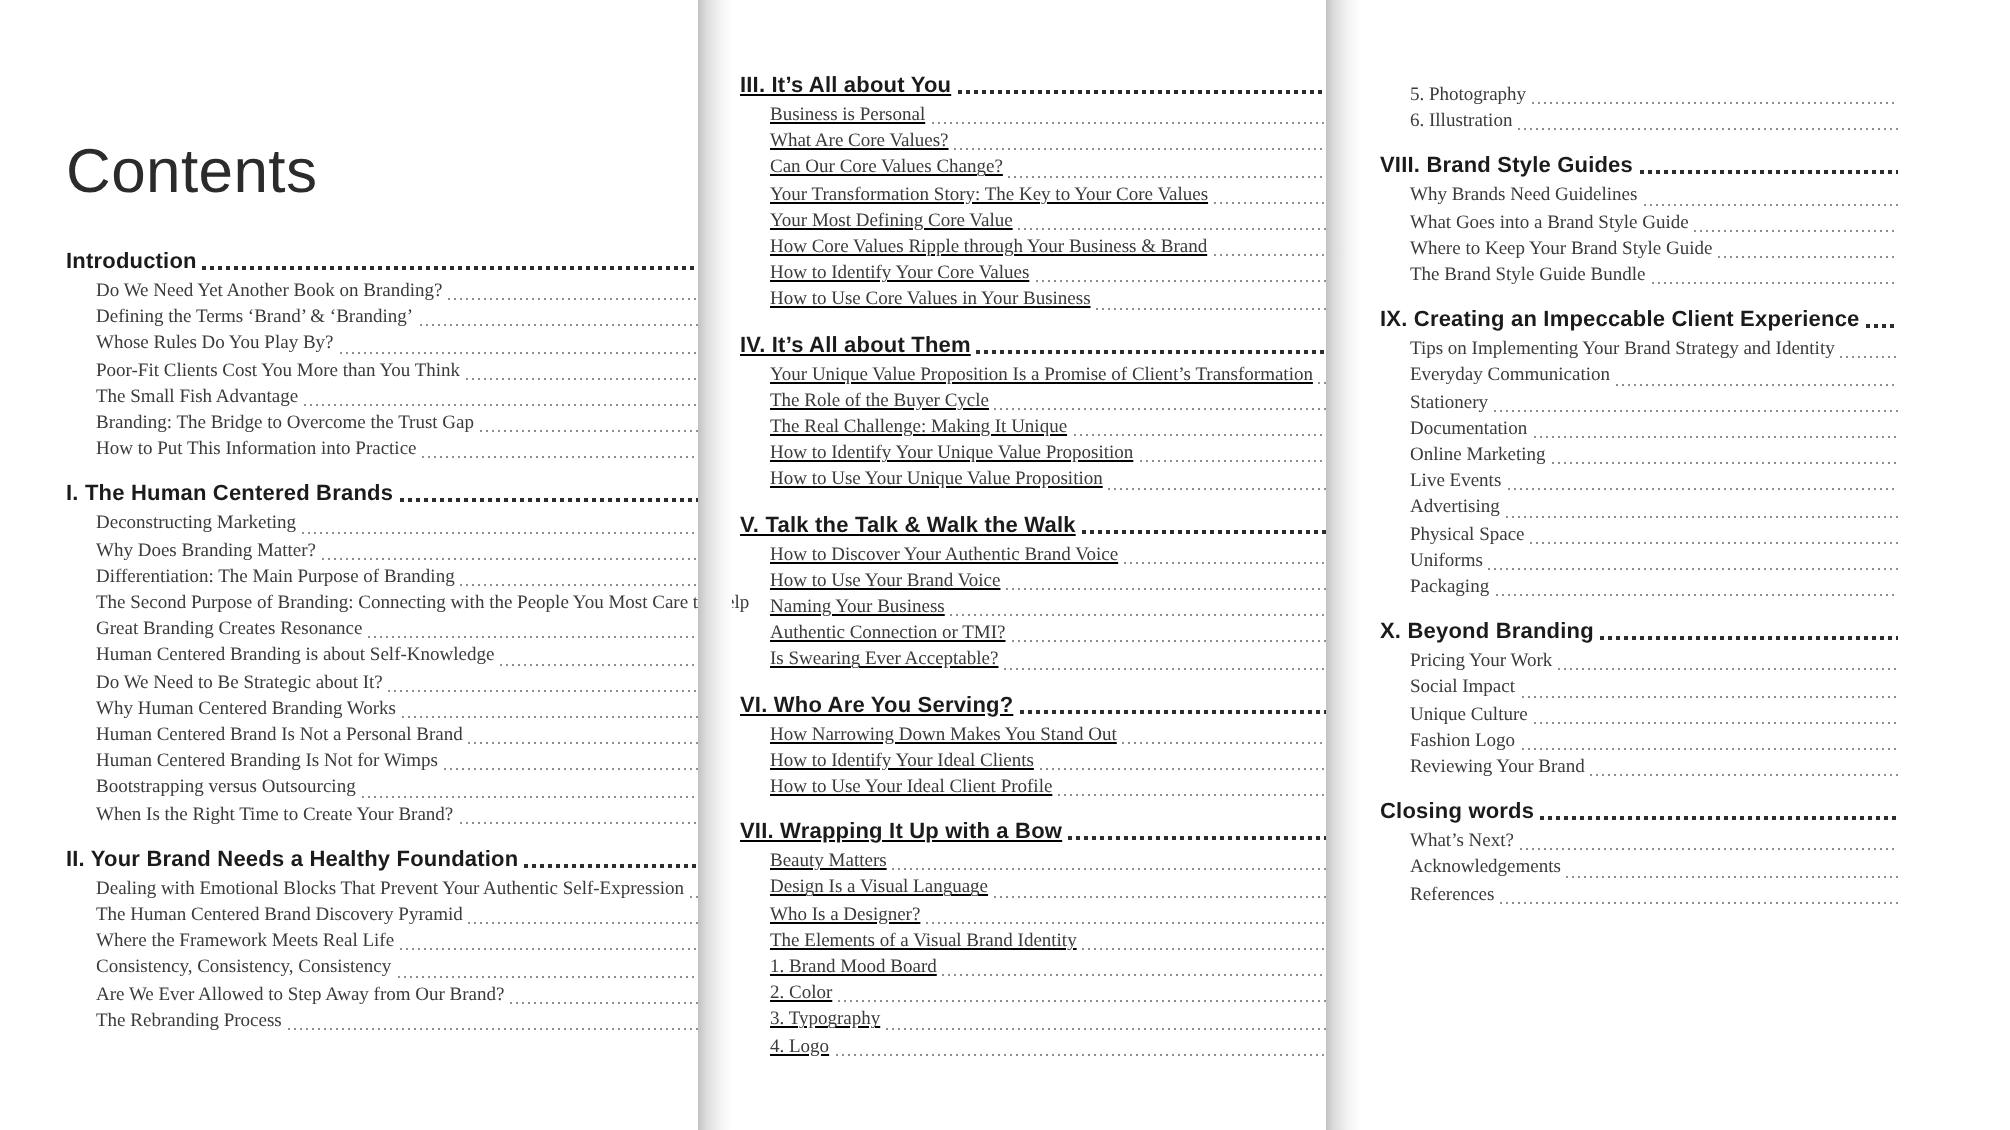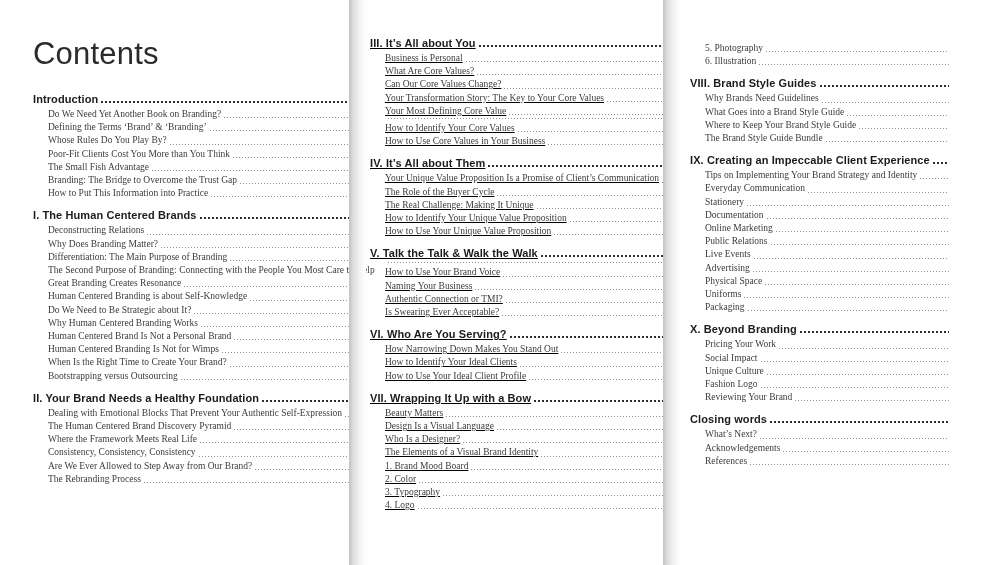--- a/index.html
+++ b/index.html
@@ -8,21 +8,21 @@
     width:1005px;height:565px;
     overflow:hidden;
     background:#ffffff;
     font-family:"Liberation Sans", sans-serif;
   }
   .page{
     position:absolute;top:0;bottom:0;
     background:transparent;
     box-sizing:border-box;
   }
-  .page1{left:0;width:349px;padding:36px 0 0 33px;}
+  .page1{left:0;width:349px;padding:68px 0 0 33px;}
   .page2{left:350px;width:313px;padding:36px 0 0 20px;text-decoration:underline;}
   .page3{left:664px;width:285px;padding:42px 0 0 26px;}
   .edge-shadow{
     position:absolute;top:0;bottom:0;width:17px;
     background:linear-gradient(90deg,#c2c2c2 0px,#dcdcdc 4px,#f3f3f3 11px,#ffffff 17px);
     pointer-events:none;
   }
   .shadow-a{left:349px;}
   .shadow-b{left:663px;}
   .doc-title{
@@ -105,21 +105,21 @@
             <span>How to Put This Information into Practice</span>
             <span class="leader"></span>
           </div>
         </div>
         <div class="toc-section">
           <div class="toc-heading-row">
             <span>I. The Human Centered Brands</span>
             <span class="leader"></span>
           </div>
           <div class="toc-entry-row">
-            <span>Deconstructing Relations</span>
+            <span>Deconstructing Marketing</span>
             <span class="leader"></span>
           </div>
           <div class="toc-entry-row">
             <span>Why Does Branding Matter?</span>
             <span class="leader"></span>
           </div>
           <div class="toc-entry-row">
             <span>Differentiation: The Main Purpose of Branding</span>
             <span class="leader"></span>
           </div>
@@ -145,25 +145,25 @@
           </div>
           <div class="toc-entry-row">
             <span>Human Centered Brand Is Not a Personal Brand</span>
             <span class="leader"></span>
           </div>
           <div class="toc-entry-row">
             <span>Human Centered Branding Is Not for Wimps</span>
             <span class="leader"></span>
           </div>
           <div class="toc-entry-row">
+            <span>Bootstrapping versus Outsourcing</span>
+            <span class="leader"></span>
+          </div>
+          <div class="toc-entry-row">
             <span>When Is the Right Time to Create Your Brand?</span>
-            <span class="leader"></span>
-          </div>
-          <div class="toc-entry-row">
-            <span>Bootstrapping versus Outsourcing</span>
             <span class="leader"></span>
           </div>
         </div>
         <div class="toc-section">
           <div class="toc-heading-row">
             <span>II. Your Brand Needs a Healthy Foundation</span>
             <span class="leader"></span>
           </div>
           <div class="toc-entry-row">
             <span>Dealing with Emotional Blocks That Prevent Your Authentic Self-Expression</span>
@@ -216,38 +216,39 @@
           </div>
           <div class="toc-entry-row">
             <span>Your Transformation Story: The Key to Your Core Values</span>
             <span class="leader"></span>
           </div>
           <div class="toc-entry-row">
             <span>Your Most Defining Core Value</span>
             <span class="leader"></span>
           </div>
           <div class="toc-entry-row">
+            <span>How Core Values Ripple through Your Business &amp; Brand</span>
             <span class="leader"></span>
           </div>
           <div class="toc-entry-row">
             <span>How to Identify Your Core Values</span>
             <span class="leader"></span>
           </div>
           <div class="toc-entry-row">
             <span>How to Use Core Values in Your Business</span>
             <span class="leader"></span>
           </div>
         </div>
         <div class="toc-section">
           <div class="toc-heading-row">
             <span>IV. It’s All about Them</span>
             <span class="leader"></span>
           </div>
           <div class="toc-entry-row">
-            <span>Your Unique Value Proposition Is a Promise of Client’s Communication</span>
+            <span>Your Unique Value Proposition Is a Promise of Client’s Transformation</span>
             <span class="leader"></span>
           </div>
           <div class="toc-entry-row">
             <span>The Role of the Buyer Cycle</span>
             <span class="leader"></span>
           </div>
           <div class="toc-entry-row">
             <span>The Real Challenge: Making It Unique</span>
             <span class="leader"></span>
           </div>
@@ -259,20 +260,21 @@
             <span>How to Use Your Unique Value Proposition</span>
             <span class="leader"></span>
           </div>
         </div>
         <div class="toc-section">
           <div class="toc-heading-row">
             <span>V. Talk the Talk &amp; Walk the Walk</span>
             <span class="leader"></span>
           </div>
           <div class="toc-entry-row">
+            <span>How to Discover Your Authentic Brand Voice</span>
             <span class="leader"></span>
           </div>
           <div class="toc-entry-row">
             <span>How to Use Your Brand Voice</span>
             <span class="leader"></span>
           </div>
           <div class="toc-entry-row">
             <span>Naming Your Business</span>
             <span class="leader"></span>
           </div>
@@ -399,24 +401,20 @@
           </div>
           <div class="toc-entry-row">
             <span>Documentation</span>
             <span class="leader"></span>
           </div>
           <div class="toc-entry-row">
             <span>Online Marketing</span>
             <span class="leader"></span>
           </div>
           <div class="toc-entry-row">
-            <span>Public Relations</span>
-            <span class="leader"></span>
-          </div>
-          <div class="toc-entry-row">
             <span>Live Events</span>
             <span class="leader"></span>
           </div>
           <div class="toc-entry-row">
             <span>Advertising</span>
             <span class="leader"></span>
           </div>
           <div class="toc-entry-row">
             <span>Physical Space</span>
             <span class="leader"></span>

